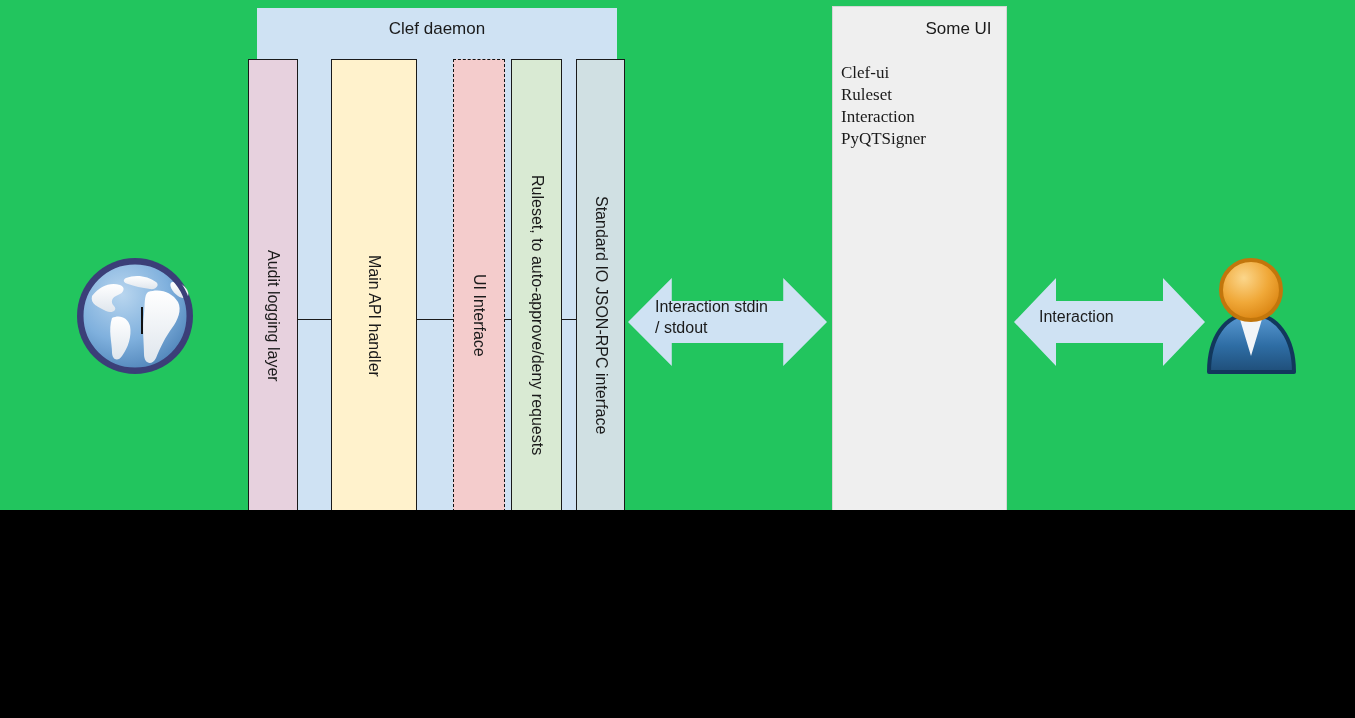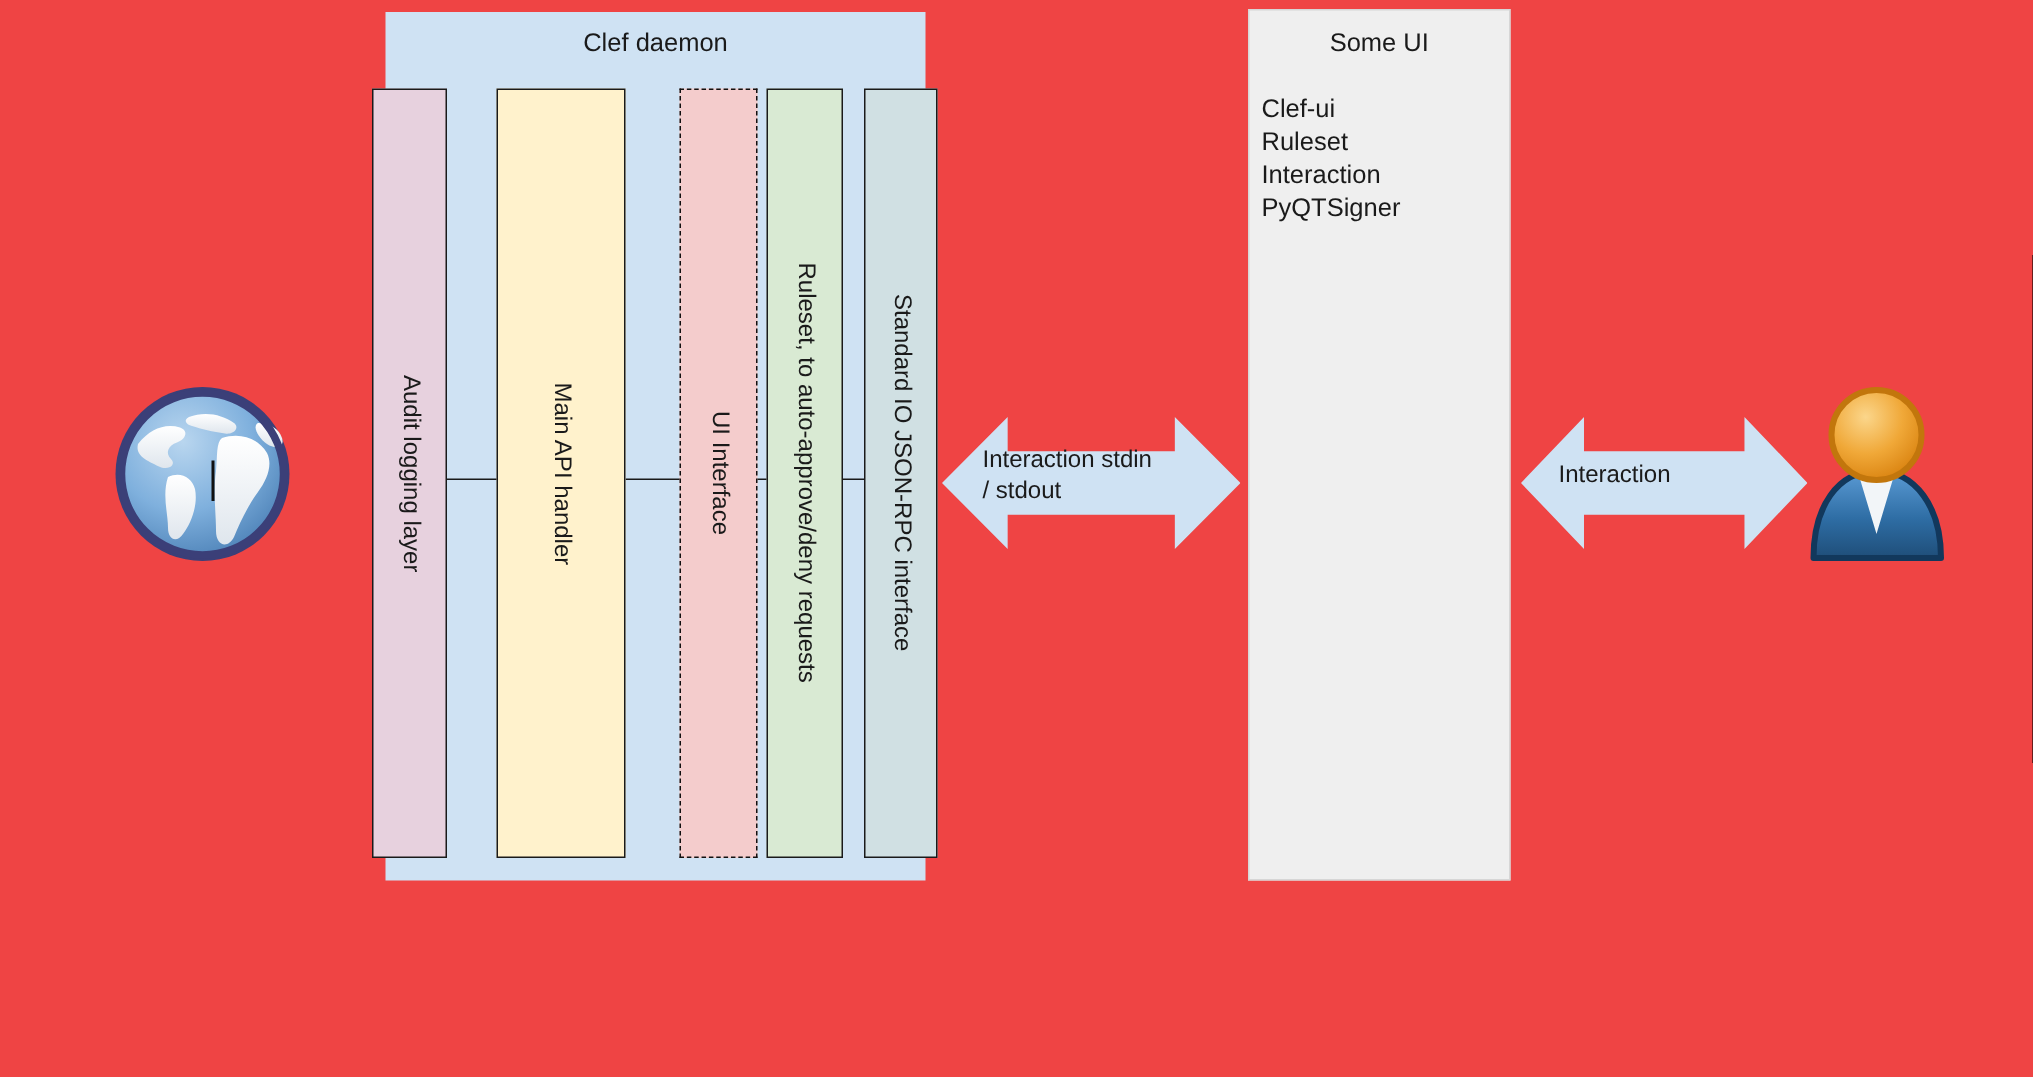--- a/index.html
+++ b/index.html
@@ -3,22 +3,22 @@
 <meta charset="utf-8">
 <style>
   html, body {
     margin: 0;
     padding: 0;
     background: #000000;
   }
   #stage {
     position: relative;
     width: 1355px;
-    height: 718px;
-    background: #ef4444;
+    height: 510px;
+    background: #22c55e;
     overflow: hidden;
     font-family: "Liberation Sans", sans-serif;
     color: #000000;
   }
 
   
   #daemon-panel {
     position: absolute;
     left: 257px;
     top: 8px;
@@ -110,36 +110,37 @@
     left: 832px;
     top: 6px;
     width: 175px;
     height: 581px;
     background: #efefef;
     box-sizing: border-box;
     border: 1px solid #d6d6d6;
   }
   #someui-title {
     position: absolute;
-    left: 832px;
+    left: 871px;
     top: 18px;
     width: 175px;
     text-align: center;
     font-size: 17px;
     line-height: 22px;
     color: #1a1a1a;
   }
   #someui-list {
     position: absolute;
     left: 841px;
     top: 62px;
     width: 160px;
     font-size: 17px;
     line-height: 22px;
     color: #1a1a1a;
+    font-family: Liberation Serif, serif;
   }
   .someui-item { display: block; }
 
   
   #globe-icon {
     position: absolute;
     left: 72px;
     top: 252px;
     width: 130px;
     height: 135px;

